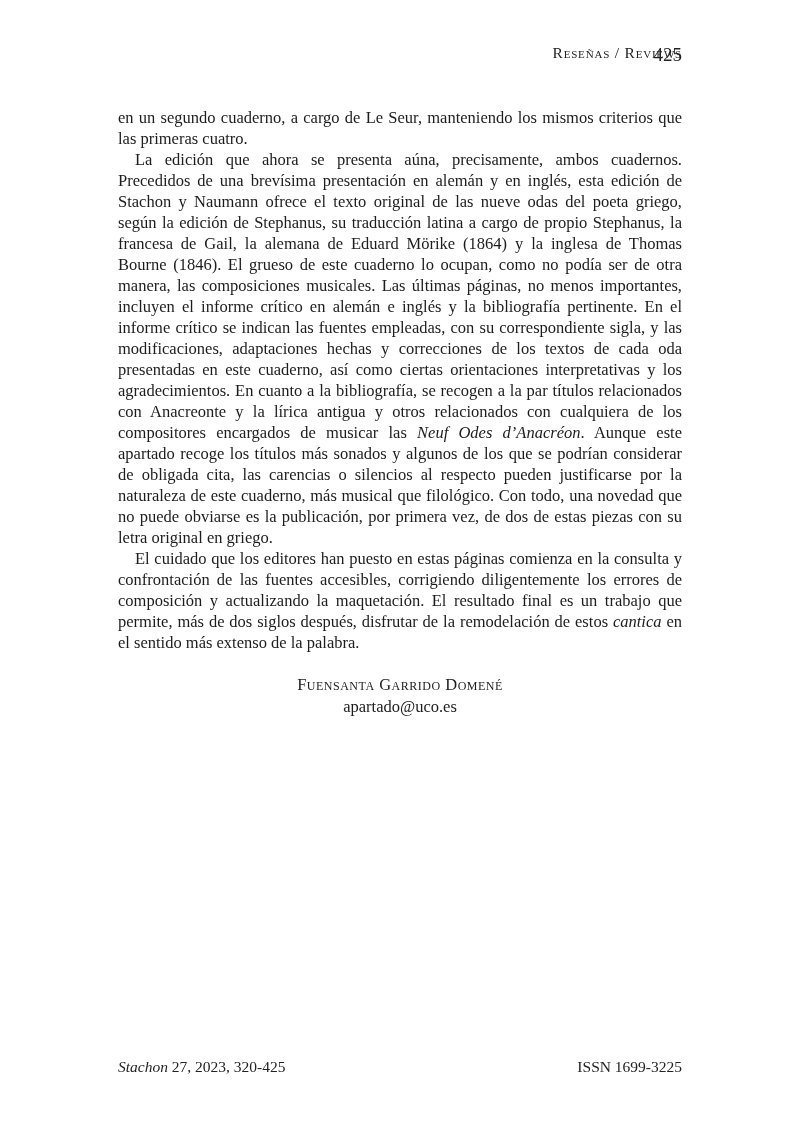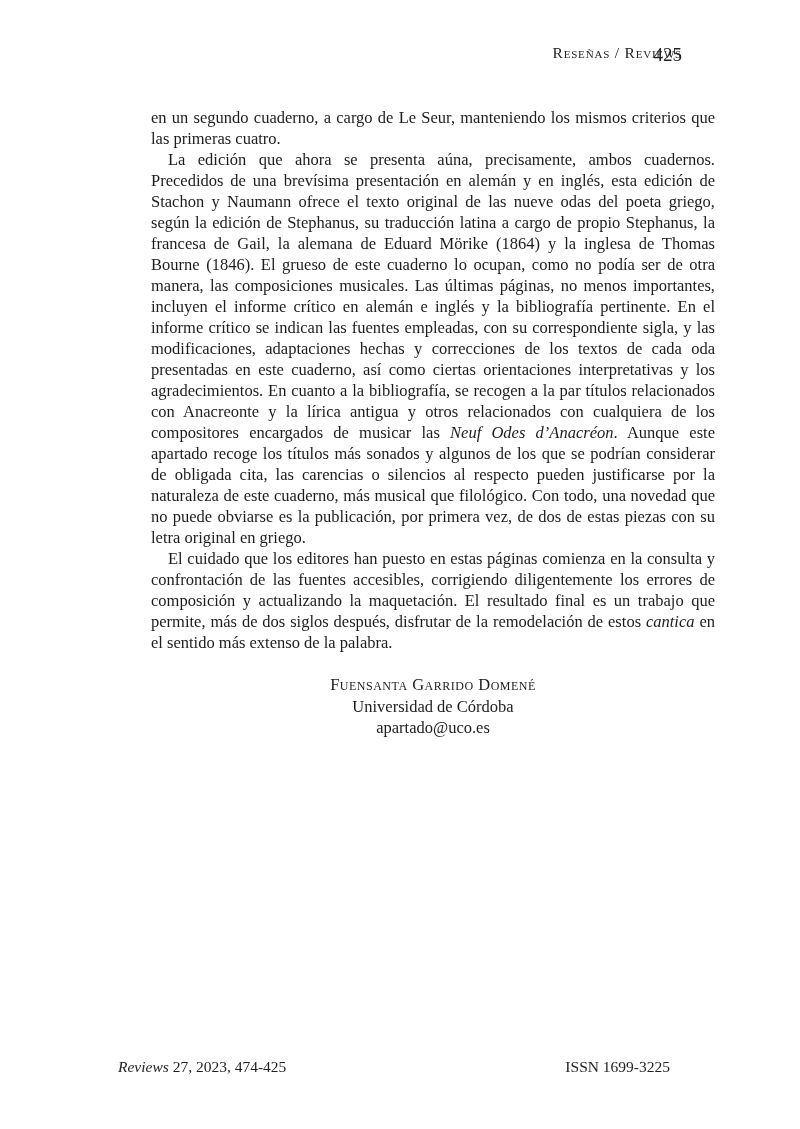--- a/index.html
+++ b/index.html
@@ -41,21 +41,20 @@
   .article {
     position: absolute;
     top: 107px;
     left: 118px;
     width: 564px;
     font-size: 16.5px;
     line-height: 21px;
     text-align: justify;
     hyphens: none;
     color: #1c1c1c;
-    margin-left: 33px;
   }
   .article p { margin: 0; }
   .article p.indent { text-indent: 17px; }
   .signature {
     margin-top: 21px;
     text-align: center;
     line-height: 21.5px;
   }
   .signature .author {
     font-variant: small-caps;
@@ -63,21 +62,21 @@
   }
   .footer {
     position: absolute;
     top: 1058px;
     left: 118px;
     right: 118px;
     font-size: 15.5px;
     color: #222222;
   }
   .footer .citation { position: absolute; left: 0; top: 0; }
-  .footer .issn { position: absolute; right: 12px; top: 0; margin-left: 9px; }
+  .footer .issn { position: absolute; right: 0; top: 0; margin-left: 9px; }
   i { font-style: italic; }
 </style>
 </head>
 <body>
 
 <div class="page">
 
   <div class="running-header">
     <div class="title">Reseñas / Reviews</div>
     <div class="pagenum">425</div>
@@ -85,23 +84,22 @@
 
   <div class="article">
     <div id="paragraphs">
         <p><span>en un segundo cuaderno, a cargo de Le Seur, manteniendo los mismos criterios que las primeras cuatro.</span></p>
         <p class="indent"><span>La edición que ahora se presenta aúna, precisamente, ambos cuadernos. Precedidos de una brevísima presentación en alemán y en inglés, esta edición de Stachon y Naumann ofrece el texto original de las nueve odas del poeta griego, según la edición de Stephanus, su traducción latina a cargo de propio Stephanus, la francesa de Gail, la alemana de Eduard Mörike (1864) y la inglesa de Thomas Bourne (1846). El grueso de este cuaderno lo ocupan, como no podía ser de otra manera, las composiciones musicales. Las últimas páginas, no menos importantes, incluyen el informe crítico en alemán e inglés y la bibliografía pertinente. En el informe crítico se indican las fuentes empleadas, con su correspondiente sigla, y las modificaciones, adaptaciones hechas y correcciones de los textos de cada oda presentadas en este cuaderno, así como ciertas orientaciones interpretativas y los agradecimientos. En cuanto a la bibliografía, se recogen a la par títulos relacionados con Anacreonte y la lírica antigua y otros relacionados con cualquiera de los compositores encargados de musicar las </span><i>Neuf Odes d’Anacréon</i><span>. Aunque este apartado recoge los títulos más sonados y algunos de los que se podrían considerar de obligada cita, las carencias o silencios al respecto pueden justificarse por la naturaleza de este cuaderno, más musical que filológico. Con todo, una novedad que no puede obviarse es la publicación, por primera vez, de dos de estas piezas con su letra original en griego.</span></p>
         <p class="indent"><span>El cuidado que los editores han puesto en estas páginas comienza en la consulta y confrontación de las fuentes accesibles, corrigiendo diligentemente los errores de composición y actualizando la maquetación. El resultado final es un trabajo que permite, más de dos siglos después, disfrutar de la remodelación de estos </span><i>cantica</i><span> en el sentido más extenso de la palabra.</span></p>
       </div>
 
     <div class="signature">
       <div class="author">Fuensanta Garrido Domené</div>
-      <div>Universidad de Córdoba</div>
       <div>apartado@uco.es</div>
     </div>
   </div>
 
   <div class="footer">
-    <div class="citation"><i>Reviews</i><span> 27, 2023, 474-425</span></div>
+    <div class="citation"><i>Stachon</i><span> 27, 2023, 320-425</span></div>
     <div class="issn">ISSN 1699-3225</div>
   </div>
 
 </div>
 
 </body></html>

